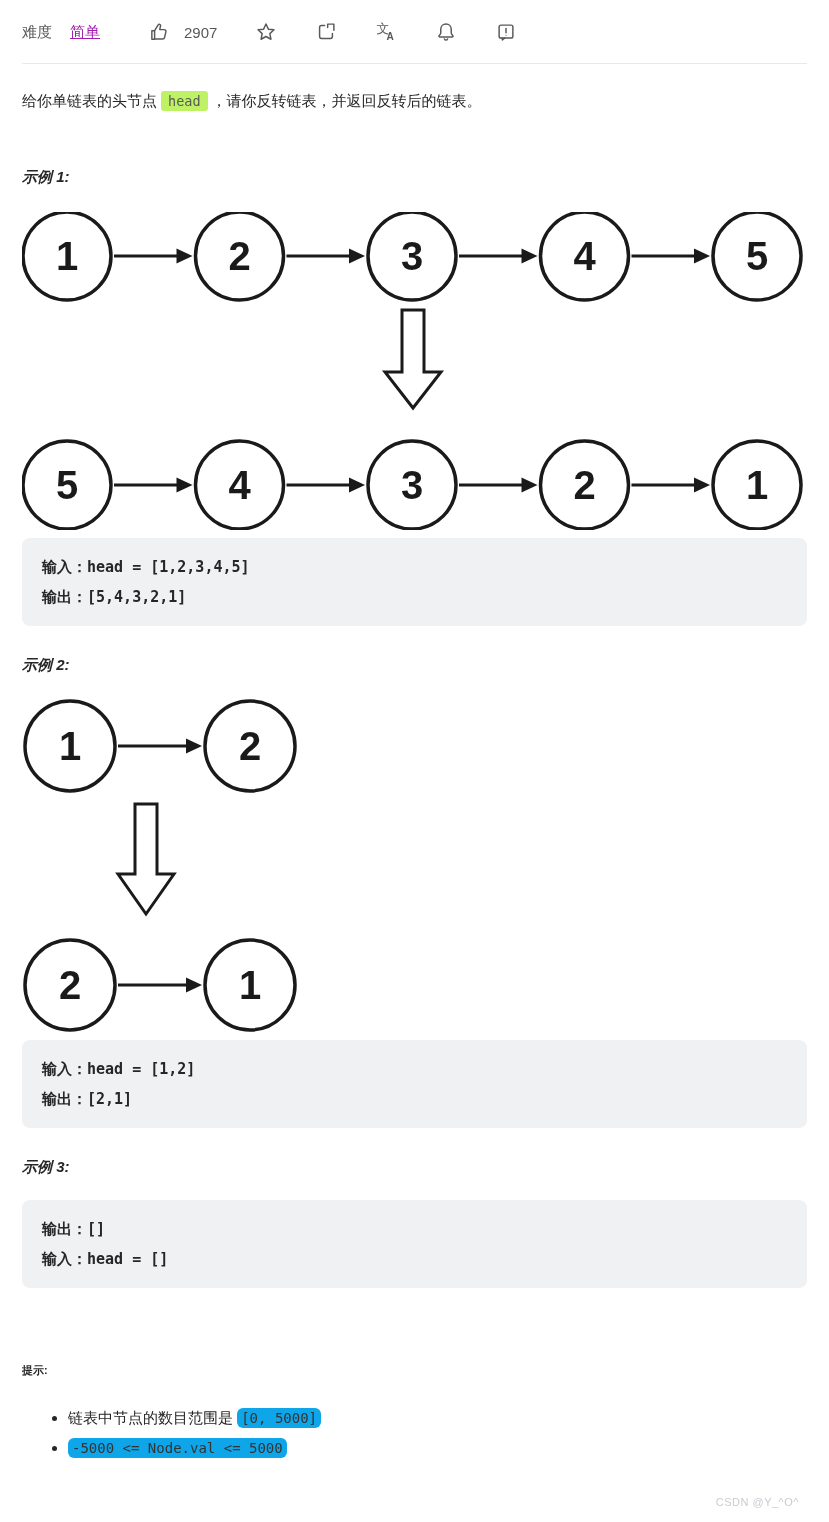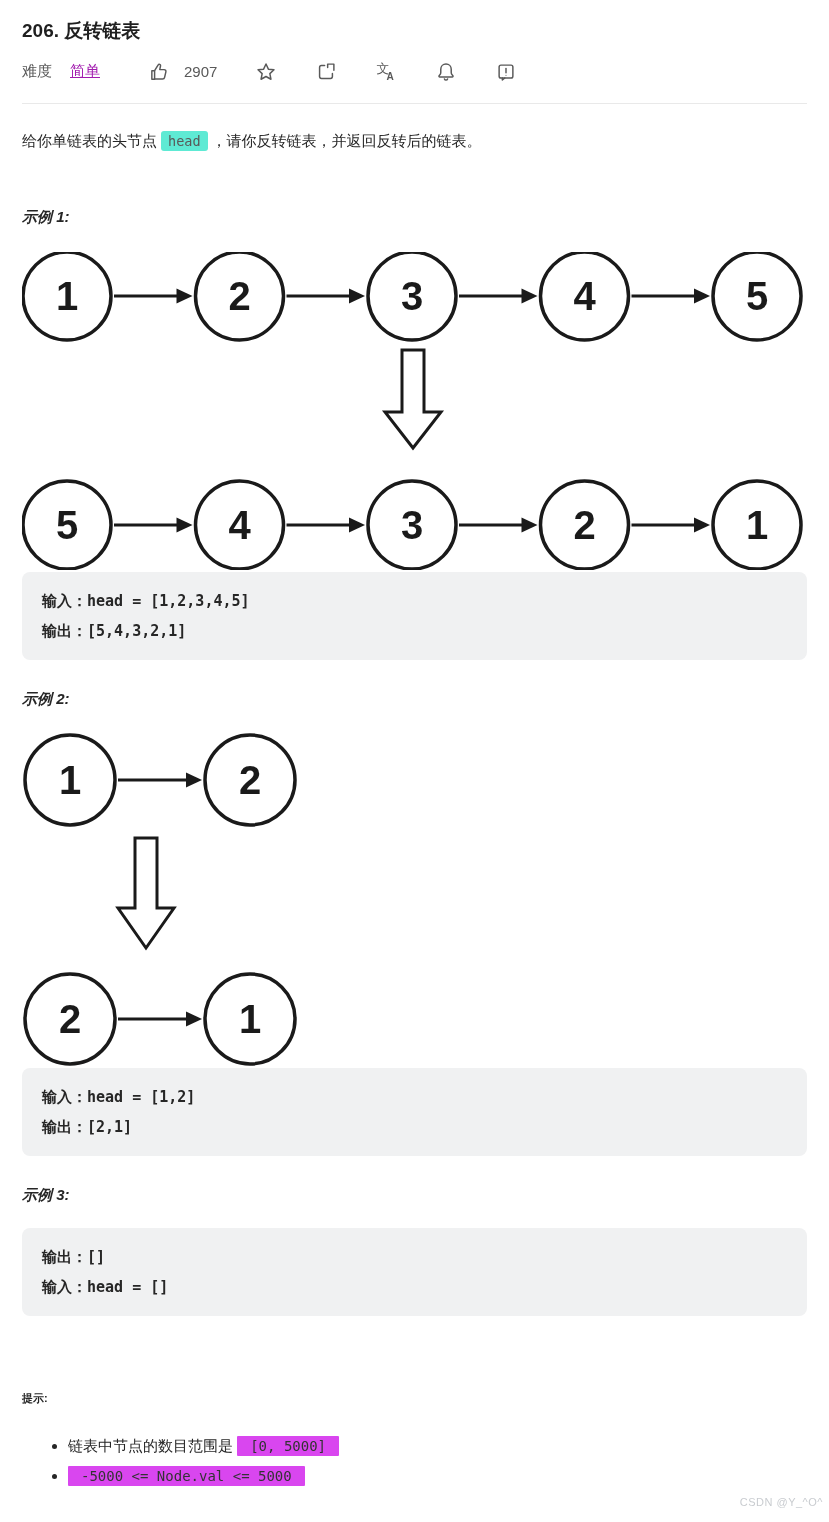--- a/index.html
+++ b/index.html
@@ -19,55 +19,54 @@
   .icon { width:22px; height:22px; display:inline-flex; align-items:center; justify-content:center; flex:0 0 auto; }
   .icon svg { width:22px; height:22px; stroke:#595959; fill:none; stroke-width:1.6; stroke-linecap:round; stroke-linejoin:round; }
   .action-icon { margin-left:38px; cursor:pointer; }
   .like-count { color:#595959; }
 
   .divider { border:none; border-top:1px solid #e9e9e9; margin:0 0 25px 0; }
 
   .desc { font-size:15px; line-height:24px; margin:0 0 54px 0; color:#262626; }
   code.inline-code {
     font-family:"DejaVu Sans Mono", monospace; font-size:13.5px;
-    background:#5eead4; color:#595959; padding:2px 7px; border-radius:3px; margin:0 4px;
+    background:#bef264; color:#595959; padding:2px 7px; border-radius:3px; margin:0 4px;
   }
 
   .example-label { font-size:15px; font-weight:700; margin:0 0 26px 0; line-height:19px;font-style:italic; }
   .example-label.ex2 { margin-bottom:25px; }
   .example-label.ex3 { margin-bottom:24px; }
 
   .diagram { display:block; }
 
   .codeblock {
     background:#f0f1f2; border-radius:8px; padding:14px 20px;
-    margin:2px 0 29px 0; font-size:15px; line-height:30px; color:#262626;
+    margin:8px 0 29px 0; font-size:15px; line-height:30px; color:#262626;
   }
   .code-line { font-family:"DejaVu Sans Mono", monospace; font-weight:600; }
   .code-line .lbl { font-family:"Liberation Sans", sans-serif; font-weight:700; }
 
   .hints-label { font-size:11px; font-weight:700; margin:73px 0 0 0; line-height:19px; }
   ul.hints { margin:23px 0 0 0; padding-left:46px; }
   ul.hints li { font-size:15px; line-height:30px; color:#262626; }
   ul.hints code.hint-code {
     font-family:"DejaVu Sans Mono", monospace; font-size:14px;
-    background:#d946ef; color:#333333; padding:2px 13px; border-radius:1px;
+    background:#0ea5e9; color:#333333; padding:2px 4px; border-radius:6px;
   }
 
   .watermark {
-    position:absolute; right:6px; top:1496px;
+    position:absolute; right:30px; top:1496px;
     font-size:11px; color:#c9ccd0; letter-spacing:.5px;
   }
 </style>
 </head>
 <body>
 
 <div class="content">
 
-  <h1 class="page-title">206. 反转链表</h1>
 
   <div class="meta-row">
     <span>难度</span>
     <span class="difficulty" style="color: #a21caf; text-decoration: underline;">简单</span>
 
     <span class="like-group">
       <span class="icon">
         <svg viewBox="0 0 24 24">
           <path d="M4.2 10.6h3v9.2h-3z"></path>
           <path d="M7.2 19.6h8.7c1.1 0 2-.7 2.2-1.8l1.4-6c.3-1.2-.6-2.4-1.9-2.4h-4.8l.9-4.2c.2-1.5-1.8-2.3-2.6-.9l-3.9 6.3"></path>

